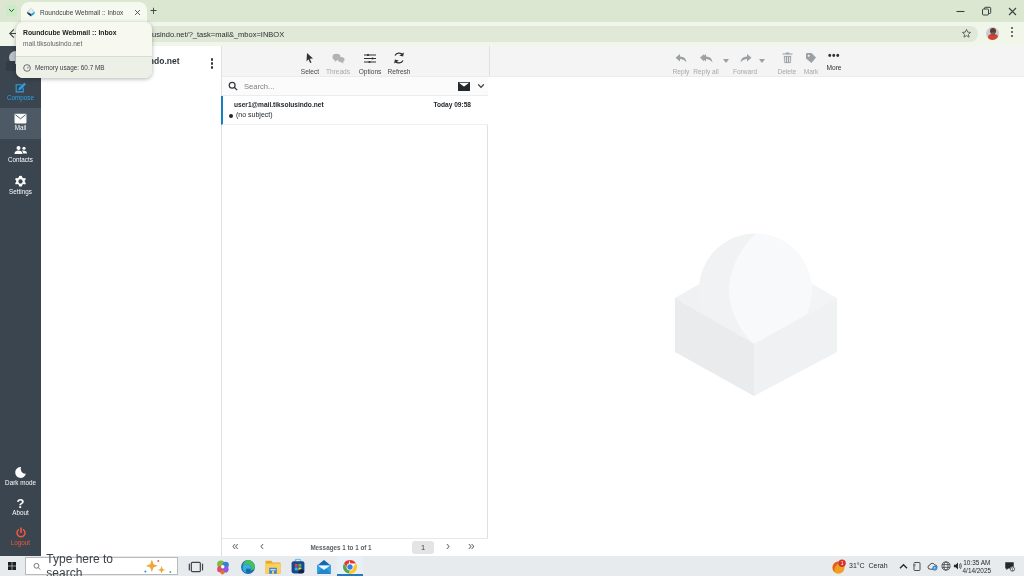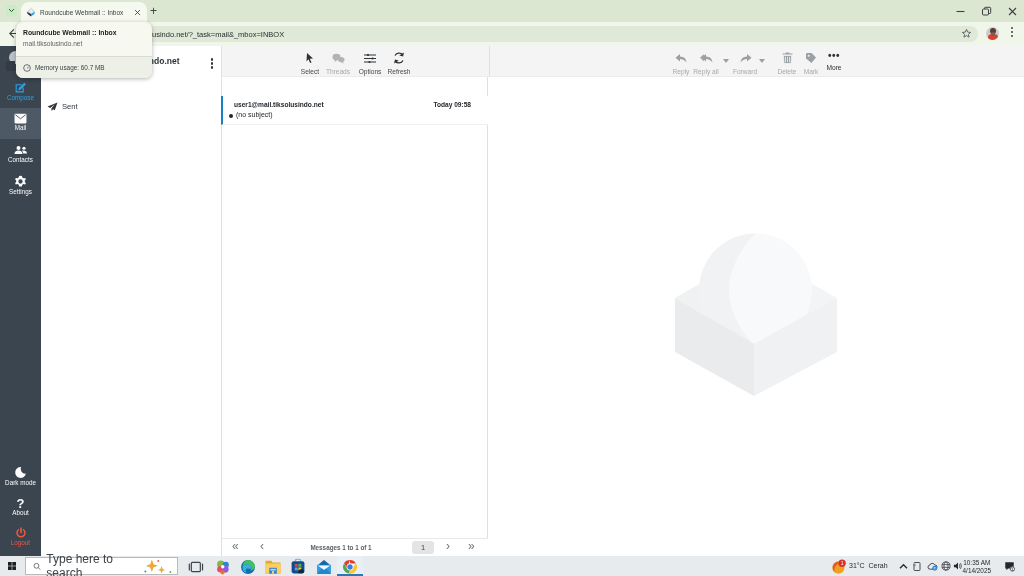--- a/index.html
+++ b/index.html
@@ -173,26 +173,20 @@
       <span class="lbl">Logout</span>
     </div>
   </div>
   <div class="abs" id="folders">
     <div id="fhead">
       <span id="ftitle">mail.tiksolusindo.net</span>
       <span style="position:absolute;right:8px;top:12px;width:2.5px;height:2.5px;border-radius:50%;background:#30363b"></span>
         <span style="position:absolute;right:8px;top:16px;width:2.5px;height:2.5px;border-radius:50%;background:#30363b"></span>
         <span style="position:absolute;right:8px;top:20px;width:2.5px;height:2.5px;border-radius:50%;background:#30363b"></span>
     </div>
-    <div class="frow" style="top:51px">
-      <svg width="11" height="10" viewBox="0 0 24 22" fill="#30363b">
-          <path d="M23 1 L1 10 L7 13 L17 5 L9.5 14.2 L10 20 L13.3 16.2 L17 18 Z"></path>
-        </svg>
-      <span>Sent</span>
-    </div>
   </div>
   <div class="abs" id="rctoolbar">
     <div class="tbtn" style="left:68px">
       <svg width="12" height="12" viewBox="0 0 24 24" fill="#2d3236">
           <path d="M6 2 L18 13 L11.5 13.5 L15 21 L12.2 22 L9 14.5 L5 19 Z"></path>
         </svg>
       <span class="lbl">Select</span>
     </div>
     <div class="tbtn dis" style="left:96px">
       <svg width="13" height="11" viewBox="0 0 26 22" fill="#b3b3b3">
@@ -256,20 +250,34 @@
         </svg>
       <span class="lbl">Mark</span>
     </div>
     <div class="tbtn" style="left:592px">
       <span style="display:block;height:14px;font-size:10px;line-height:12px;color:#2d3236;letter-spacing:0.5px;font-weight:bold">•••</span>
       <span class="lbl" style="color:#2d3236">More</span>
     </div>
     <div class="abs" id="tbdivider" style="left:267px"></div>
   </div>
   <div class="abs" id="msgcol"></div>
+  <div class="abs" id="searchrow">
+    <svg style="margin-left:6px" width="10" height="10" viewBox="0 0 24 24" fill="none" stroke="#33383d" stroke-width="3">
+        <circle cx="10" cy="10" r="7"></circle>
+        <path d="M15.5 15.5 L22 22"></path>
+      </svg>
+    <span class="stxt">Search...</span>
+    <svg style="margin-left:auto" width="12" height="9" viewBox="0 0 24 18" fill="#23282d">
+        <path d="M0 0 H24 V18 H0 Z M12 9.5 L1.5 1.5 H22.5 Z" fill-rule="evenodd"></path>
+        <path d="M1 2 L12 10 L23 2 L23 17 L1 17 Z"></path>
+      </svg>
+    <svg style="margin:0 3px 0 7px" width="8" height="8" viewBox="0 0 10 10">
+        <path d="M1.5 3 L5 6.7 L8.5 3" stroke="#33383d" stroke-width="1.6" fill="none"></path>
+      </svg>
+  </div>
   <div class="abs" id="msgrow">
     <span id="msgfrom">user1@mail.tiksolusindo.net</span>
     <span id="msgdate">Today 09:58</span>
     <span id="msgdot"></span>
     <span id="msgsubj">(no subject)</span>
   </div>
   <div class="abs" id="pager">
     <span class="nav" style="left:10px">«</span>
     <span class="nav" style="left:38px">‹</span>
     <span id="pagertxt">Messages 1 to 1 of 1</span>

